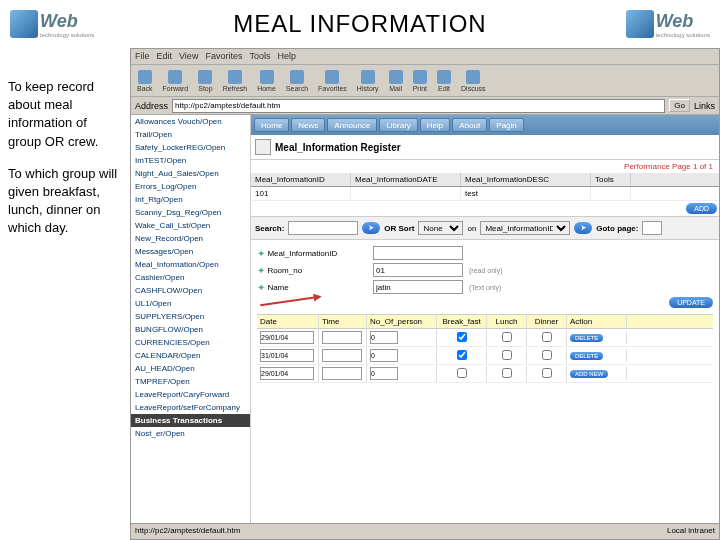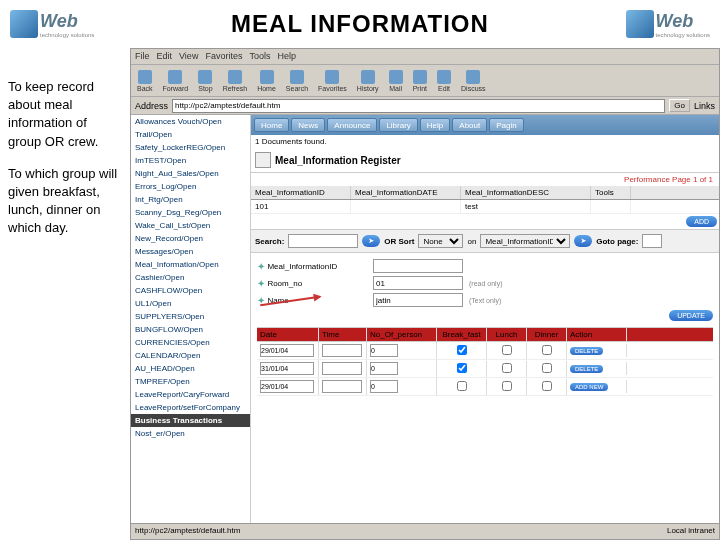--- a/index.html
+++ b/index.html
@@ -2,21 +2,21 @@
 <html><head>
 <meta charset="utf-8">
 <style>
 *{margin:0;padding:0;box-sizing:border-box;font-family:Arial,sans-serif}
 body{width:720px;height:540px;background:#fff;position:relative;overflow:hidden}
 .slide-header{display:flex;align-items:center;justify-content:space-between;padding:4px 10px;height:48px}
 .logo{display:flex;align-items:center;gap:2px}
 .logo-icon{width:28px;height:28px;background:linear-gradient(135deg,#7ab8e6,#2d6aa3);border-radius:3px;position:relative}
 .logo-text{font-size:18px;font-weight:bold;font-style:italic;color:#5a7a8c}
 .logo-sub{font-size:6px;color:#888}
-.slide-title{font-size:24px;font-weight:bold;letter-spacing:1px}
+.slide-title{font-size:24px;font-weight:normal;letter-spacing:1px}
 .slide-body{display:flex;height:492px}
 .left-text{width:130px;padding:30px 8px 8px 8px;font-size:13px;line-height:1.4}
 .left-text p{margin-bottom:14px}
 .screenshot{flex:1;border:1px solid #999;background:#d4d0c8;display:flex;flex-direction:column;font-size:9px}
 .ie-title{background:linear-gradient(#0a246a,#3a6ea5);color:#fff;padding:2px 4px;display:flex;align-items:center;gap:4px;height:18px}
 .ie-title .ic{width:12px;height:12px;background:#4a8;border-radius:2px}
 .ie-menubar{background:#d4d0c8;padding:2px 4px;display:flex;gap:7px;height:16px;border-bottom:1px solid #aaa}
 .ie-menubar span{color:#333}
 .ie-toolbar{background:#d4d0c8;padding:2px 4px;display:flex;gap:6px;height:32px;border-bottom:1px solid #aaa;align-items:center}
 .ie-btn{display:flex;flex-direction:column;align-items:center;font-size:7px;color:#333;gap:1px;padding:0 2px}
@@ -50,21 +50,21 @@
 .blue-btn{background:linear-gradient(#5aa3e8,#2d6ac9);color:#fff;font-size:7px;padding:2px 6px;border-radius:8px;border:none}
 .form-area{padding:6px;font-size:8px}
 .form-row{display:flex;align-items:center;margin-bottom:3px;gap:6px}
 .form-row .lbl{width:110px;display:flex;align-items:center;gap:2px}
 .form-row .star{color:#5a9;font-size:10px}
 .form-row input{height:14px;border:1px solid #999;padding:0 2px;font-size:8px}
 .form-row .inp1{width:90px}
 .form-row .hint{color:#888;font-size:7px}
 .update-btn{background:linear-gradient(#5aa3e8,#2d6ac9);color:#fff;font-size:7px;padding:2px 8px;border-radius:8px;float:right;border:none}
 .table2{margin-top:6px;font-size:8px}
-.table2-head{display:flex;background:#b91c1c;border-top:1px solid #ccc;border-bottom:1px solid #ccc}
+.table2-head{display:flex;background:#fef9c3;border-top:1px solid #ccc;border-bottom:1px solid #ccc}
 .table2-head div,.table2-row div{padding:2px 3px;border-right:1px solid #ddd}
 .table2-row{display:flex;border-bottom:1px solid #eee;align-items:center}
 .t1{width:62px}.t2{width:48px}.t3{width:70px}.t4{width:50px;text-align:center}.t5{width:40px;text-align:center}.t6{width:40px;text-align:center}.t7{width:60px}
 .date-inp{width:54px;height:13px;font-size:7px;border:1px solid #999}
 .time-inp{width:40px;height:13px;font-size:7px;border:1px solid #999}
 .num-inp{width:28px;height:13px;font-size:7px;border:1px solid #999}
 .del-btn{background:linear-gradient(#5aa3e8,#2d6ac9);color:#fff;font-size:6px;padding:1px 5px;border-radius:7px;border:none}
 .status-bar{background:#d4d0c8;border-top:1px solid #999;padding:2px 4px;font-size:8px;display:flex;justify-content:space-between;height:16px}
 .arrow{position:absolute;left:260px;top:300px;width:60px;height:2px;background:#c33;transform:rotate(-8deg)}
 .arrow::after{content:'';position:absolute;right:-2px;top:-3px;border-left:8px solid #c33;border-top:4px solid transparent;border-bottom:4px solid transparent}
@@ -195,21 +195,20 @@
       <div class="main-area">
         <div class="topnav" id="topnav">
             <div class="topnav-btn">Home</div>
             <div class="topnav-btn">News</div>
             <div class="topnav-btn">Announce</div>
             <div class="topnav-btn">Library</div>
             <div class="topnav-btn">Help</div>
             <div class="topnav-btn">About</div>
             <div class="topnav-btn">Pagin</div>
           </div>
-        <div style="font-size:8px;padding:2px 4px">1 Documents found.</div>
         <div class="reg-header">
           <div class="ri"></div>
           <div class="rt">Meal_Information Register</div>
         </div>
         <div class="pager">Performance Page 1 of 1</div>
         <div class="grid-header">
           <div class="c1">Meal_InformationID</div>
           <div class="c2">Meal_InformationDATE</div>
           <div class="c3">Meal_InformationDESC</div>
           <div class="c4">Tools</div>

